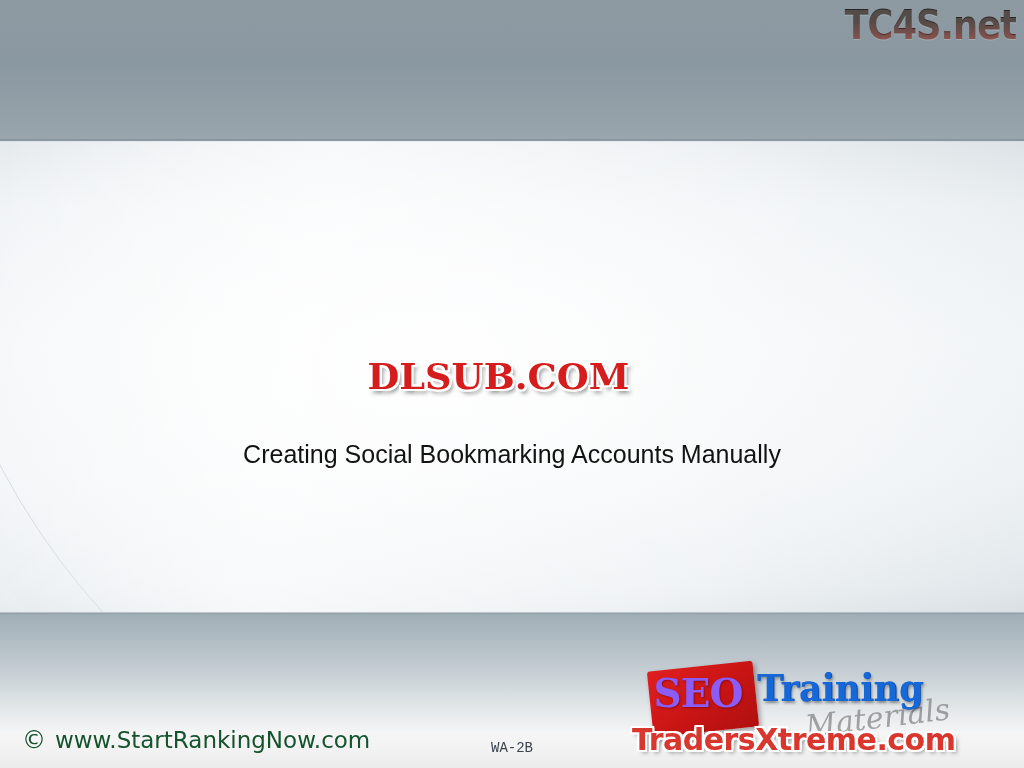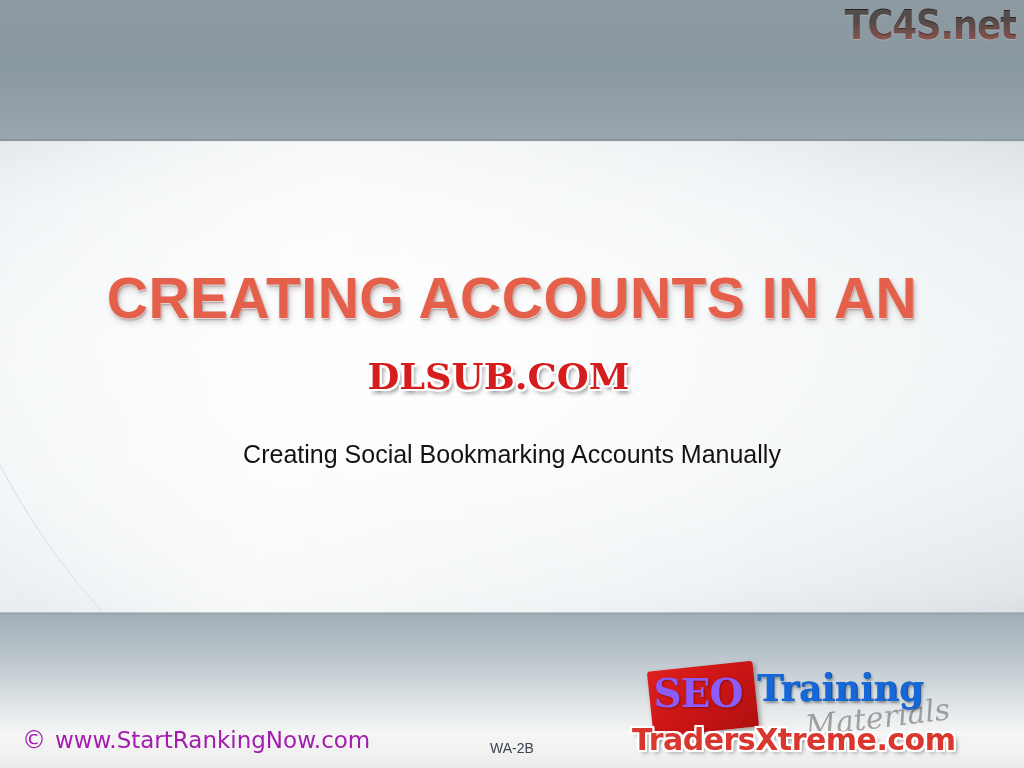--- a/index.html
+++ b/index.html
@@ -136,30 +136,30 @@
     font-size:25px;line-height:40px;
     color:#121212;
   }
   #subtitle .ln{display:block;}
 
   
   #copyright{
     position:absolute;left:22px;top:726px;
     font-family:"DejaVu Sans",sans-serif;
     font-size:23px;
-    color:#a21caf;
+    color:#14532d;
     white-space:nowrap;
   }
   #copyright .c-mark{font-size:24px;margin-right:9px;}
 
   
   #slidecode{
     position:absolute;left:0;top:740px;width:1024px;
     text-align:center;
-    font-family:Liberation Sans, sans-serif;
+    font-family:Liberation Mono, monospace;
     font-size:14px;color:#3c4450;
   }
 
   
   #seologo{position:absolute;left:645px;top:660px;width:300px;height:80px;}
   #seo-badge{
     position:absolute;left:5px;top:6px;width:106px;height:66px;
     background:linear-gradient(145deg,#e01f1f 0%,#c81414 55%,#b01010 100%);
     transform:rotate(-6deg);
     border-radius:3px;
@@ -218,21 +218,20 @@
   <div class="gloss"></div>
   <div class="band-top"></div>
   <div class="band-top-edge"></div>
   <div class="band-bot"></div>
   <div class="band-bot-edge"></div>
   <div class="band-foot"></div>
 
   <div id="tc4s">TC4S.net</div>
 
   <div id="title">
-    <span class="ln">CREATING ACCOUNTS IN AN</span>
   </div>
 
   <div id="dlsub">DLSUB.COM</div>
 
   <div id="subtitle">
     <span class="ln">Creating Social Bookmarking Accounts Manually</span>
   </div>
 
   <div id="copyright">
     <span class="c-mark">©</span><span>www.StartRankingNow.com</span>

